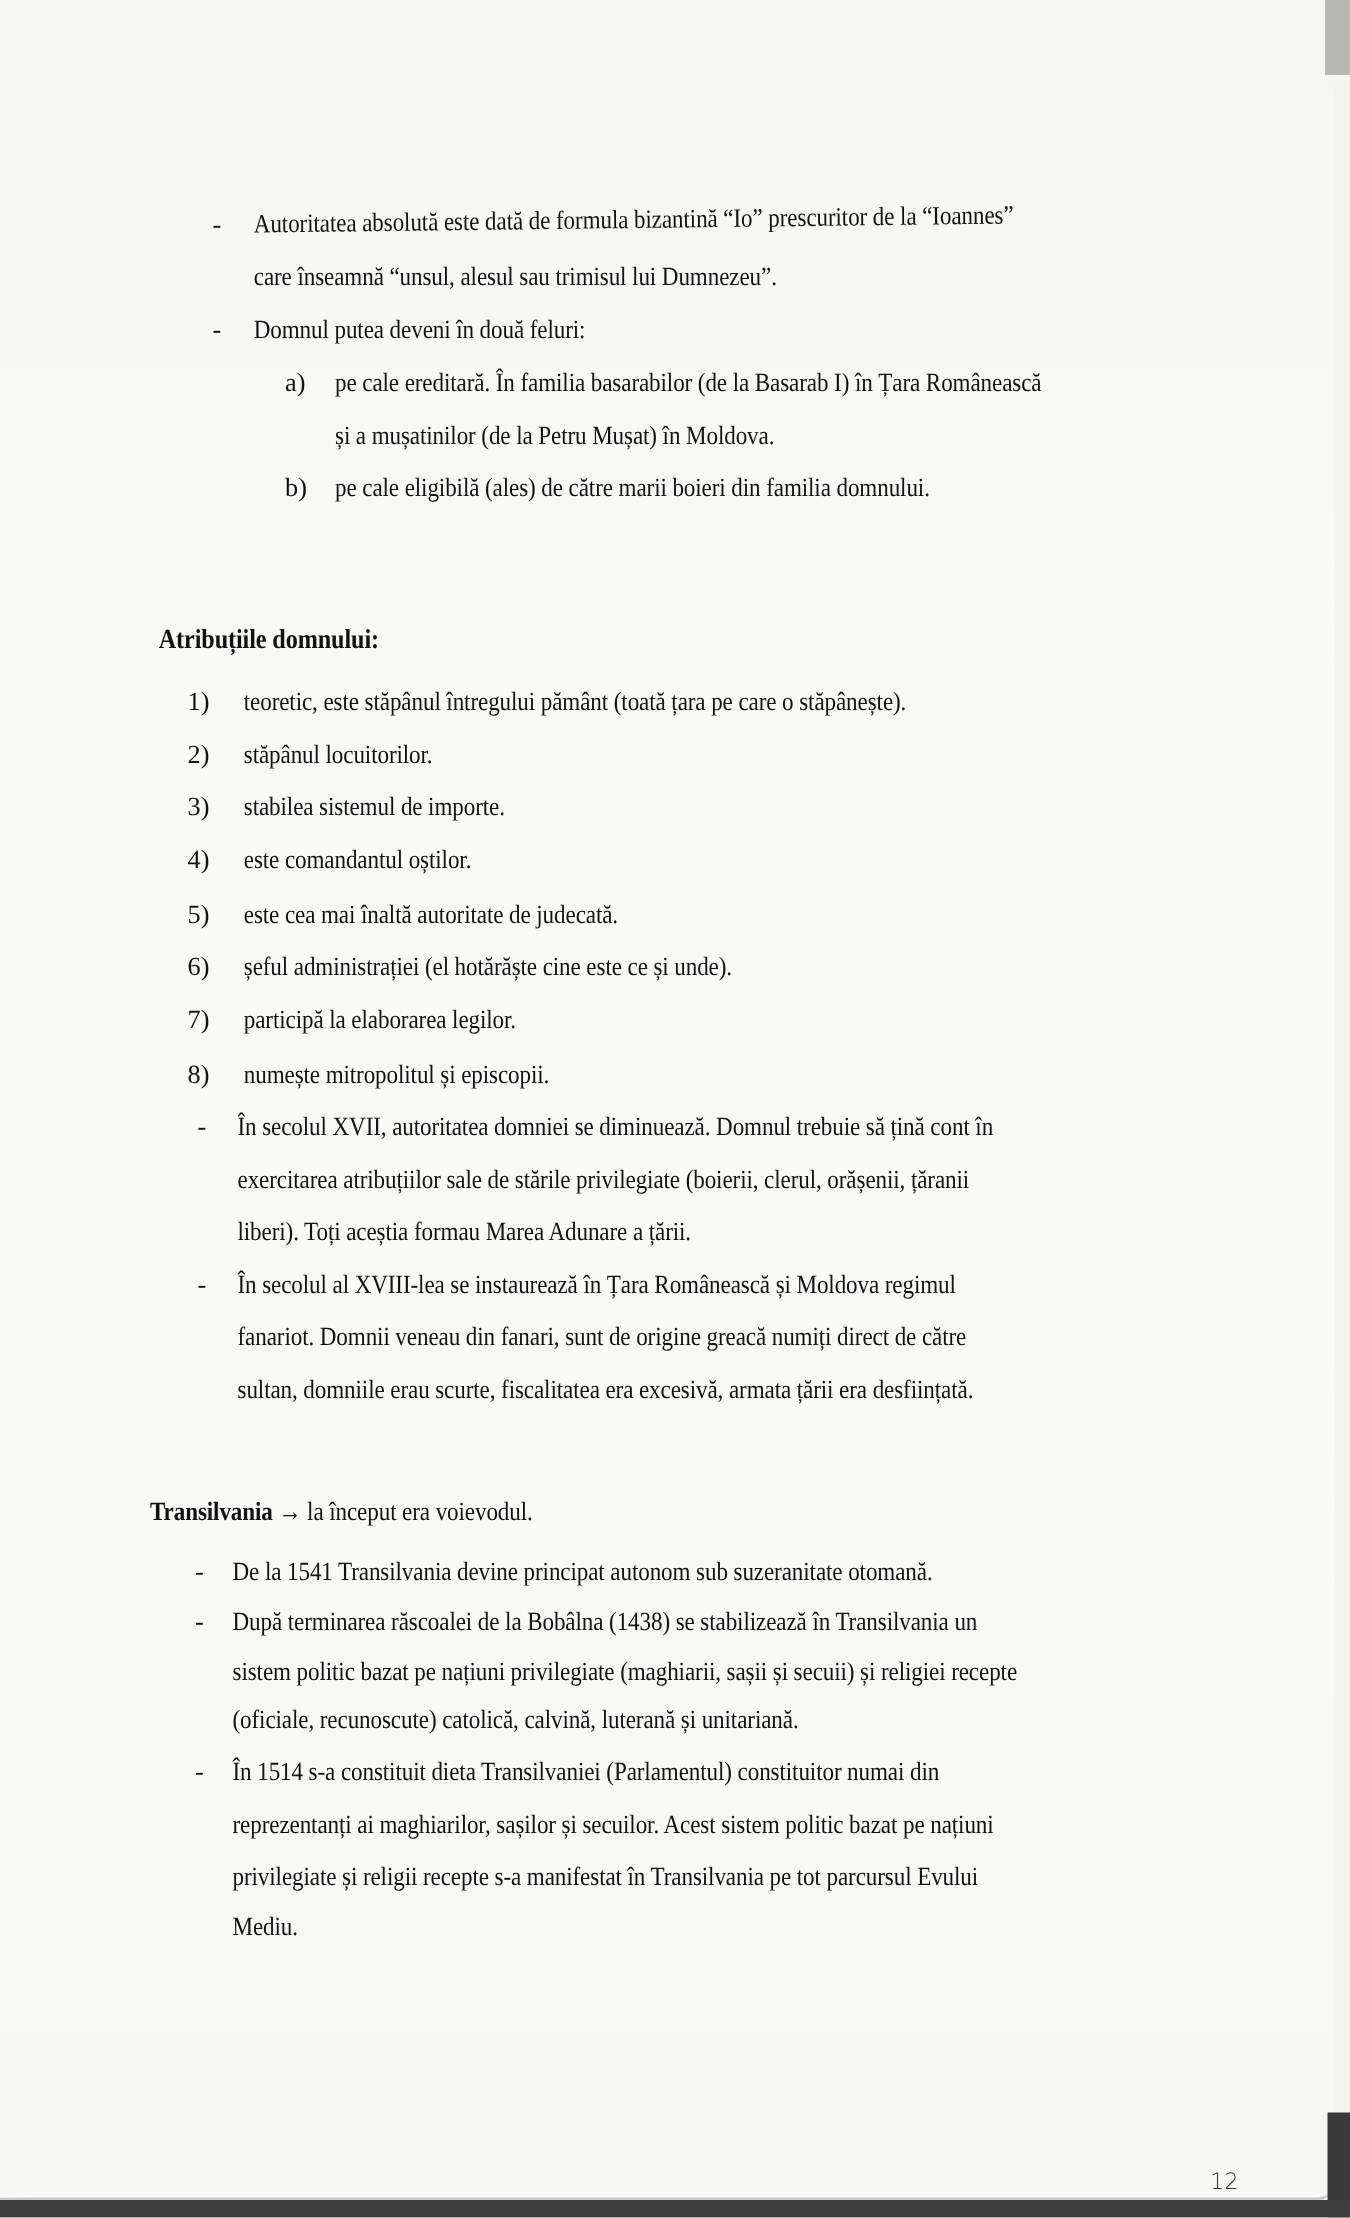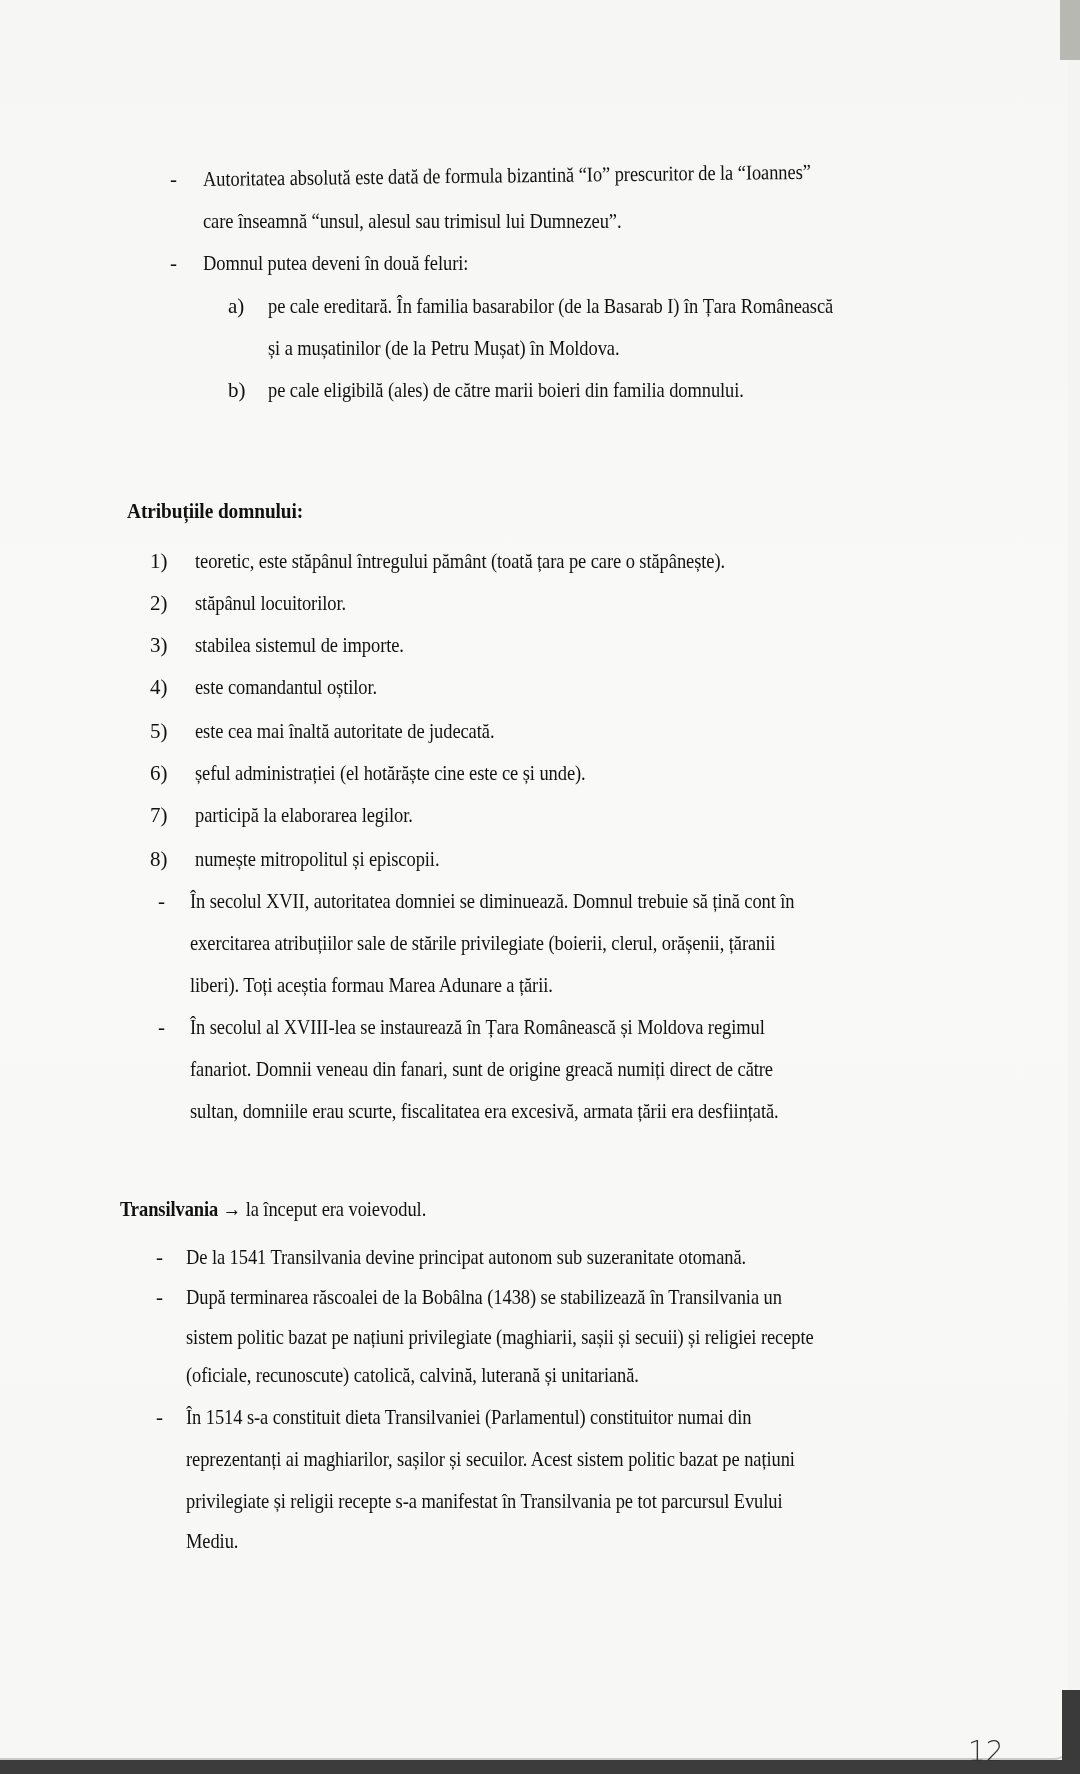--- a/index.html
+++ b/index.html
@@ -27,21 +27,21 @@
   .line {
     position:absolute; white-space:nowrap; font-size:21px; line-height:26px;
     transform:scaleX(0.88); transform-origin:left center; letter-spacing:-0.1px;
   }
   .heading { font-weight:bold; font-size:22px; }
   .marker {
     position:absolute; font-size:21px; line-height:26px;
   }
   .pagenum {
     position:absolute; left:968px; top:1735px; font-family:"DejaVu Sans", sans-serif;
-    font-size:28px; font-weight:300; color:#333;
+    font-size:18px; font-weight:300; color:#333;
   }
 </style>
 </head>
 <body>
 
 <div class="page"></div>
 <div class="top-right-shadow"></div>
 <div class="corner-dark"></div>
 <div class="bottom-dark"></div>
 

